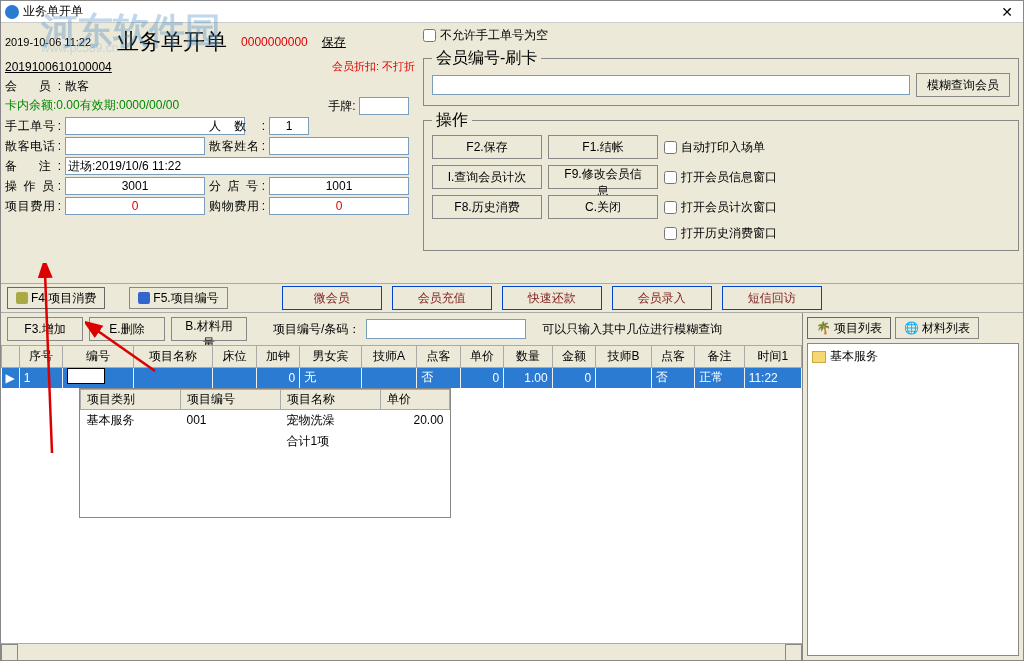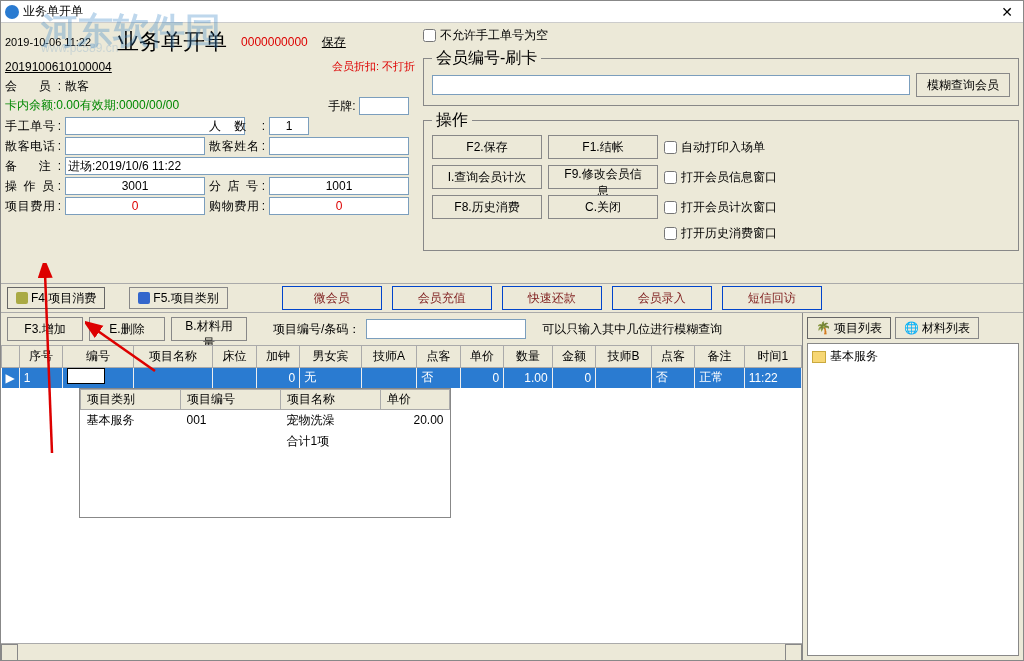--- a/index.html
+++ b/index.html
@@ -186,21 +186,21 @@
       </div>
     </div>
 
     <div class="tab-row">
       <button class="tab-btn active">
           <span class="tab-icon"></span>
           <span>F4.项目消费</span>
         </button>
       <button class="tab-btn">
           <span class="tab-icon blue"></span>
-          <span>F5.项目类别</span>
+          <span>F5.项目编号</span>
         </button>
       <div class="wide-btns">
         <button class="btn">微会员</button>
         <button class="btn">会员充值</button>
         <button class="btn">快速还款</button>
         <button class="btn">会员录入</button>
         <button class="btn">短信回访</button>
       </div>
     </div>
 

